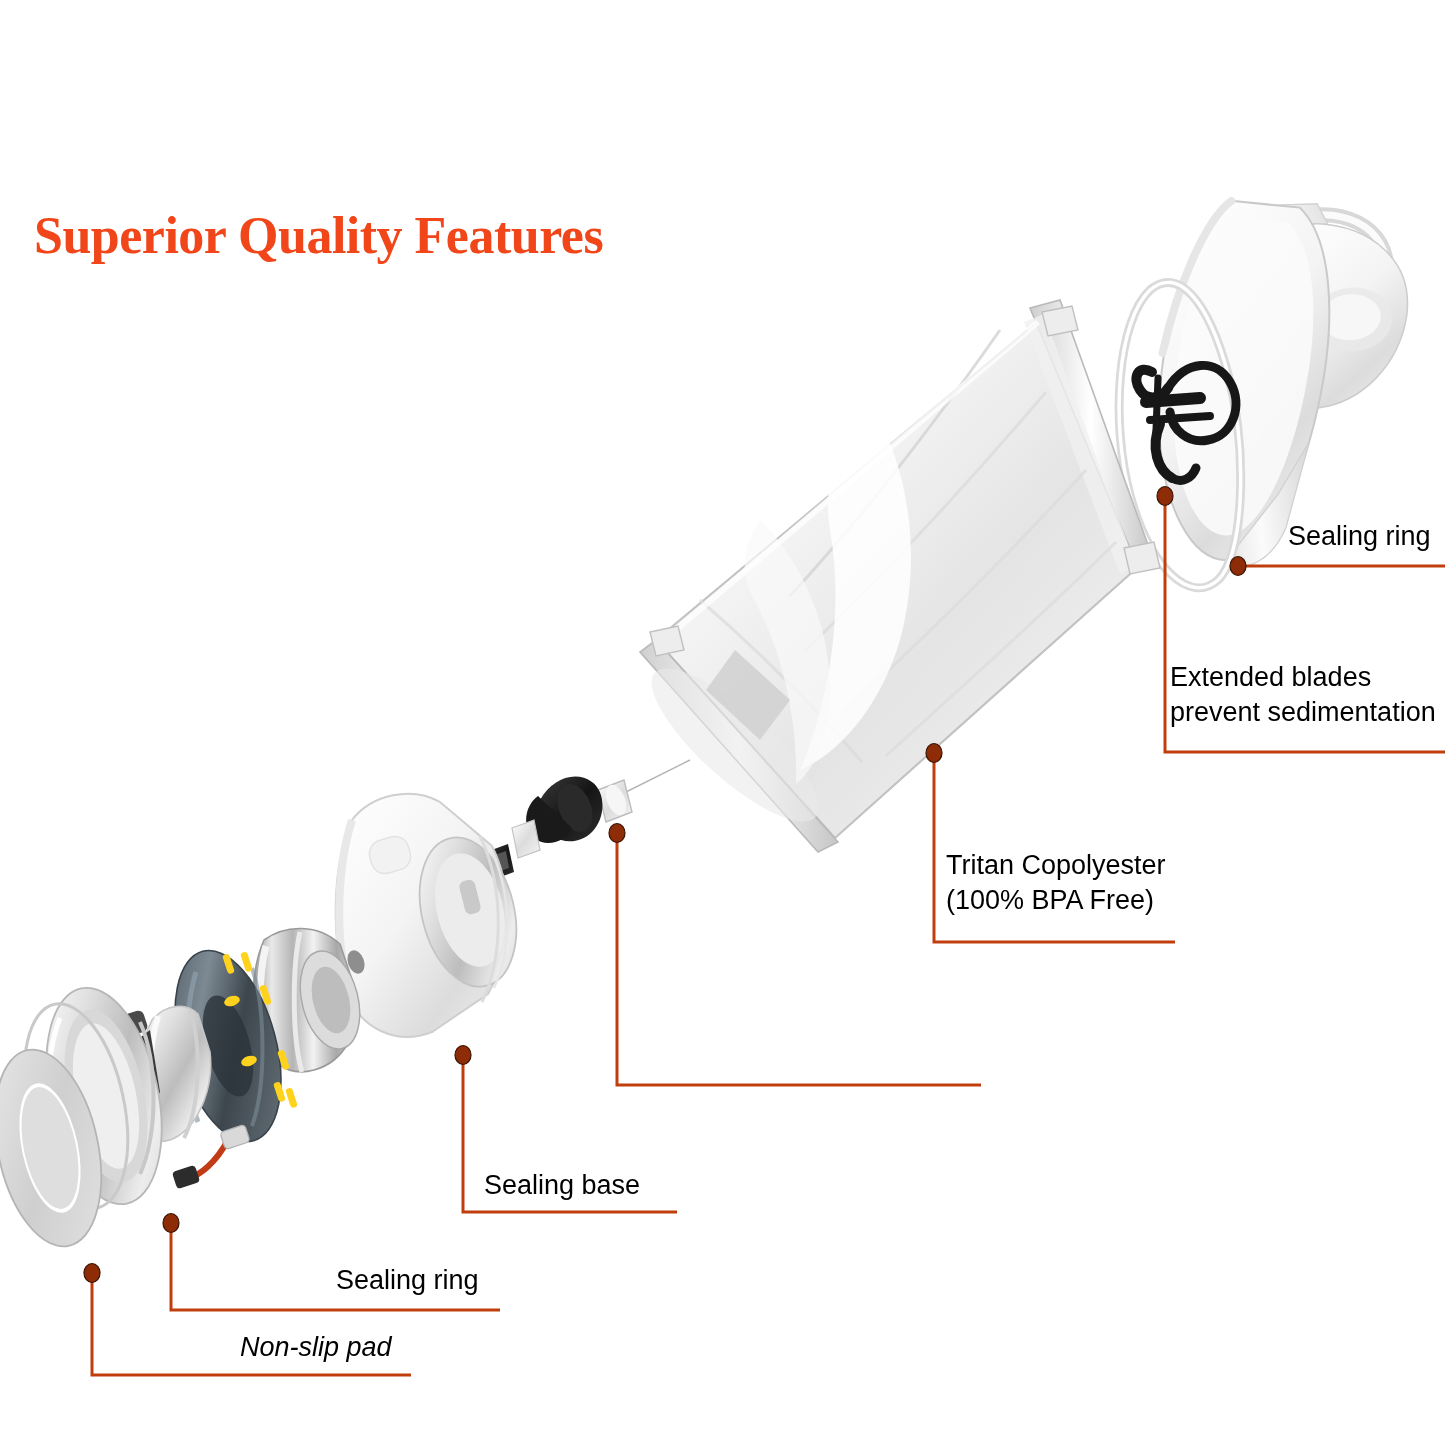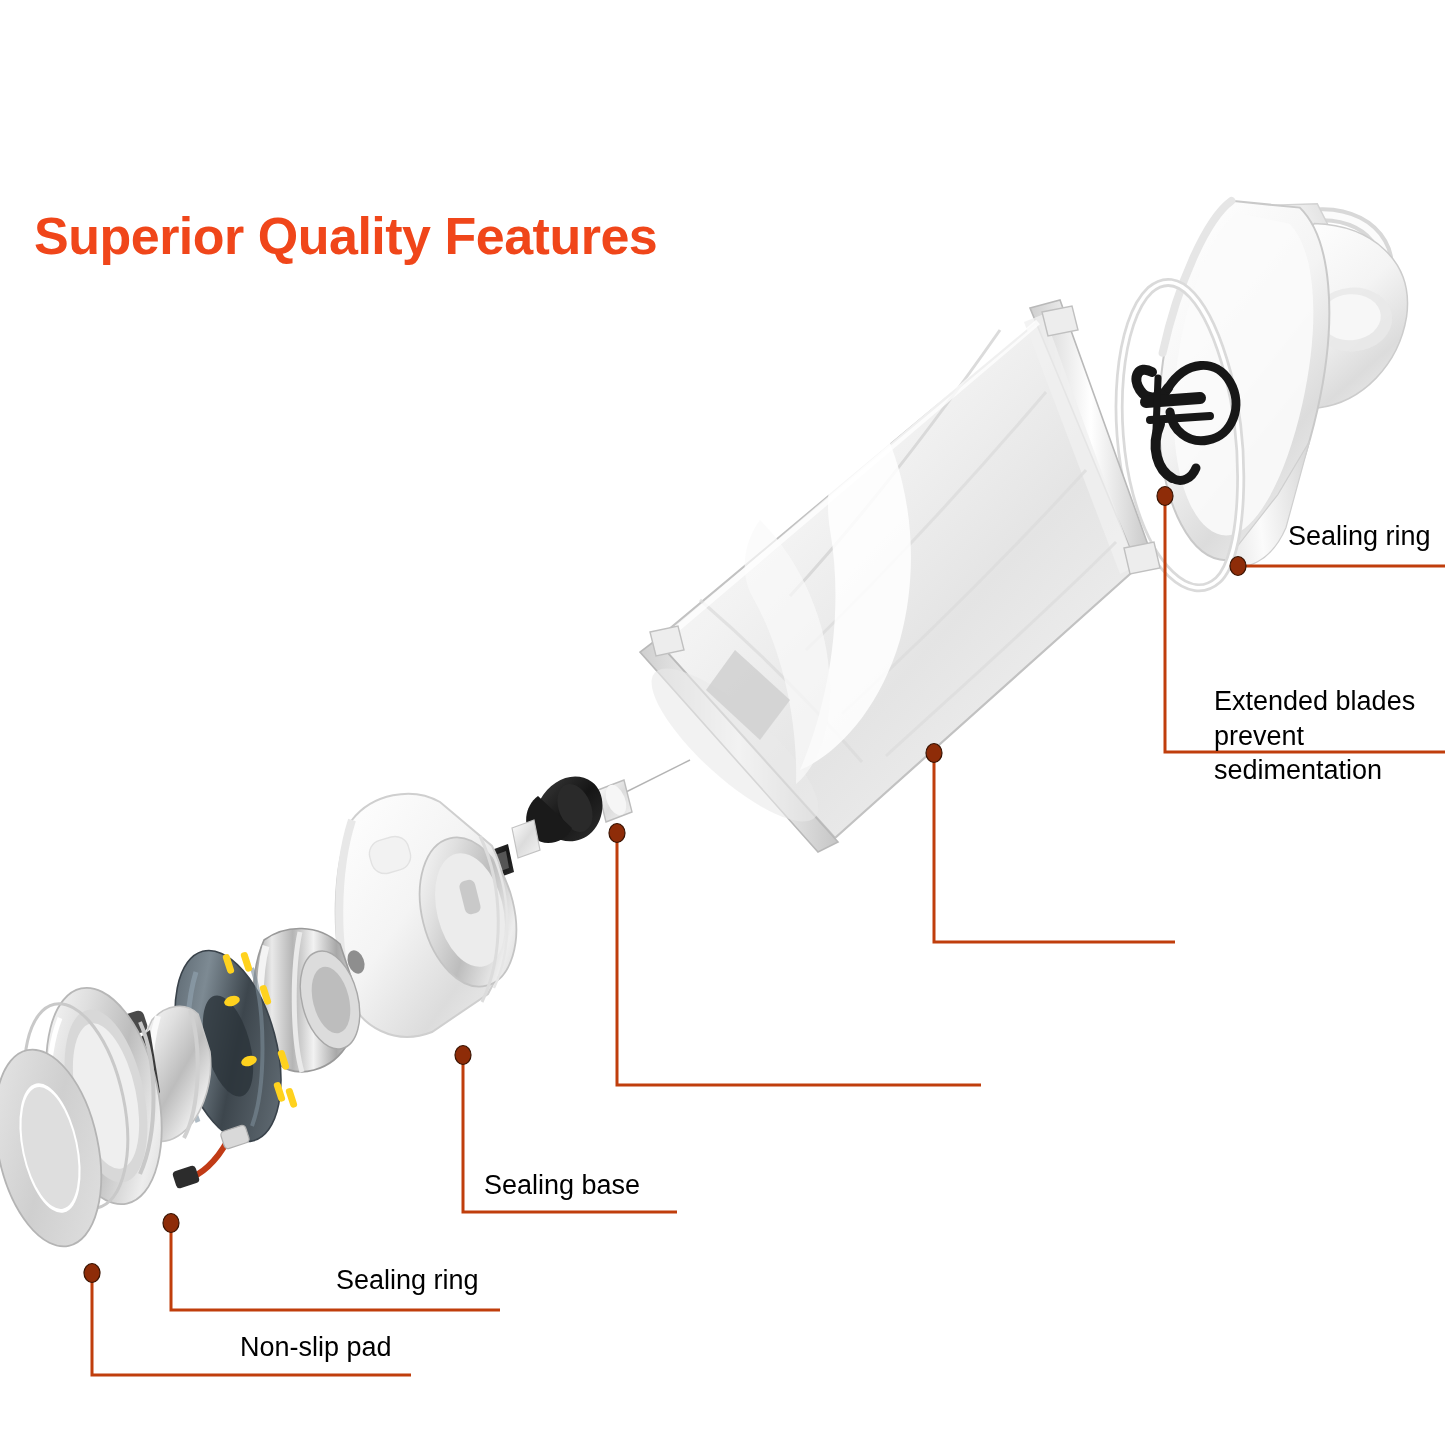--- a/index.html
+++ b/index.html
@@ -19,20 +19,21 @@
   
   #title {
     position: absolute;
     left: 34px;
     top: 206px;
     font-size: 52px;
     font-weight: bold;
     letter-spacing: -0.5px;
     color: #F0461A;
     white-space: nowrap;
+    font-family: Liberation Serif, serif;
   }
   #subtitle {
     position: absolute;
     left: 36px;
     top: 285px;
     font-size: 33px;
     line-height: 1.45;
     color: #BE3B0B;
     white-space: pre-line;
   }
@@ -328,24 +329,26 @@
       <ellipse cx="463" cy="1055" rx="8" ry="9.5"></ellipse>
       <ellipse cx="171" cy="1223" rx="8" ry="9.5"></ellipse>
       <ellipse cx="92" cy="1273" rx="8" ry="9.5"></ellipse>
     </g>
   </svg>
 
   <div id="title">Superior Quality Features</div>
 
   <div class="callout" style="left:1288px; top:519px;">Sealing ring</div>
 
-  <div class="callout" style="left:1170px; top:684px;margin-left:44px;">Extended blades
+  <div class="callout" style="left:1170px; top:660px;">Extended blades
 prevent sedimentation</div>
 
+  <div class="callout" style="left:946px; top:848px;">Tritan Copolyester
+(100% BPA Free)</div>
 
 
   <div class="callout" style="left:484px; top:1168px;">Sealing base</div>
 
   <div class="callout" style="left:336px; top:1263px;">Sealing ring</div>
 
-  <div class="callout" style="left:240px; top:1330px;">Non-slip pad</div>
+  <div class="callout" style="left:240px; top:1330px;font-style:italic;">Non-slip pad</div>
 
 </div>
 
 </body></html>

